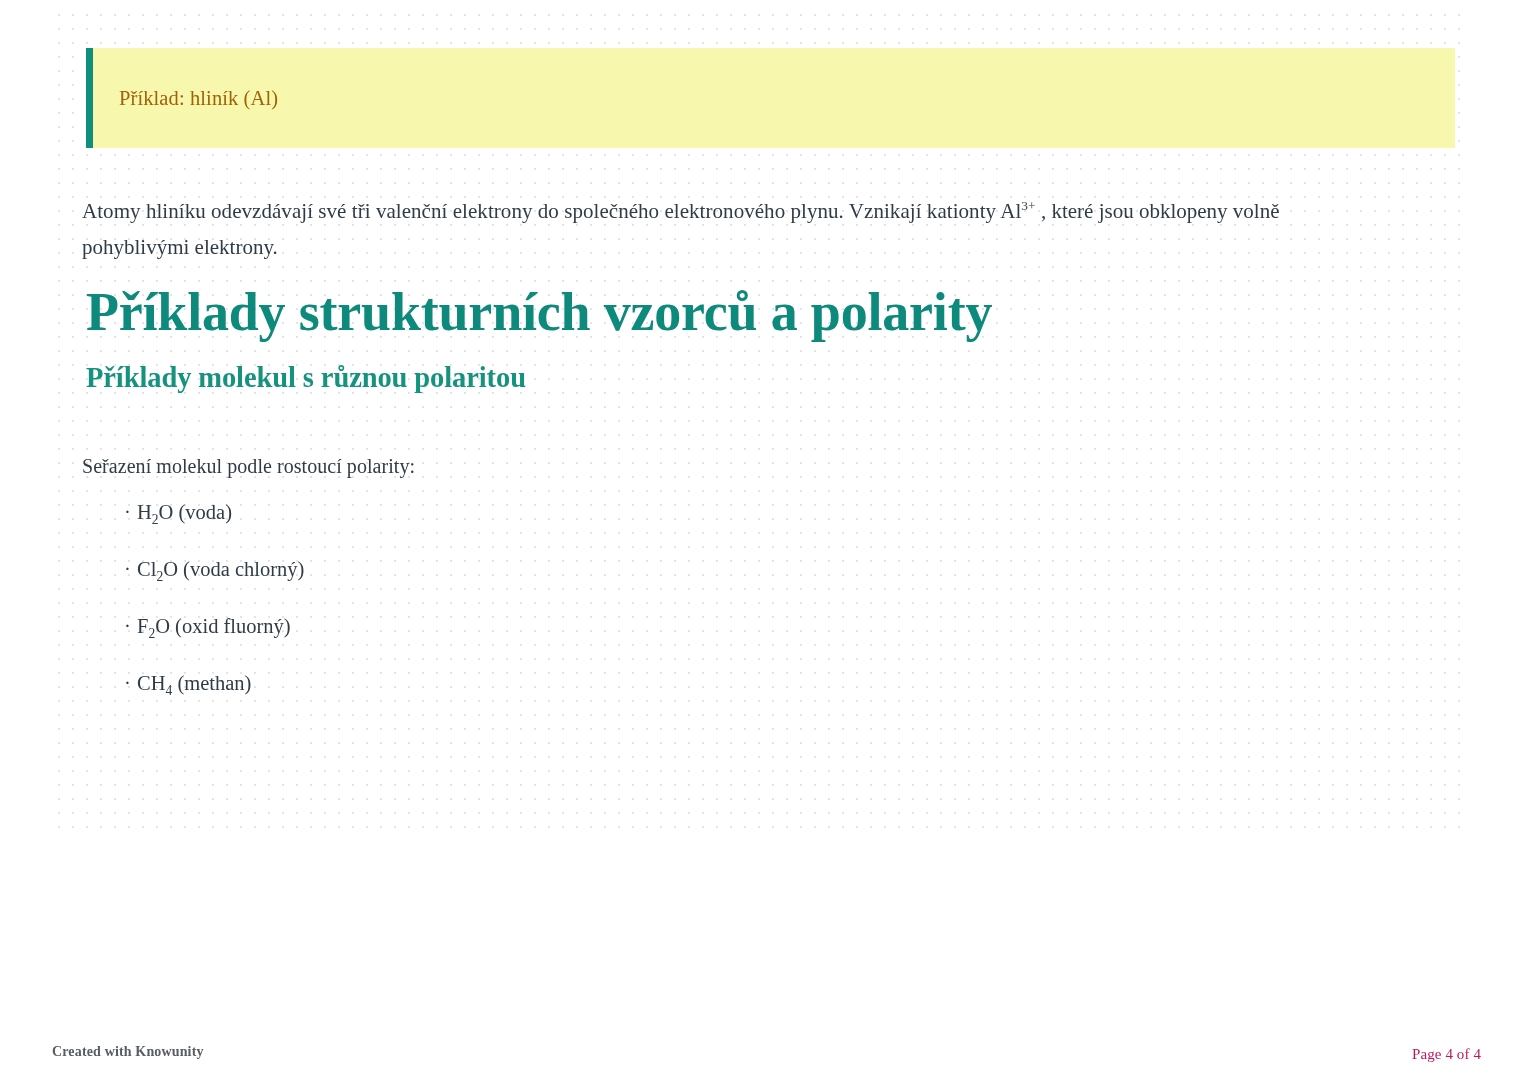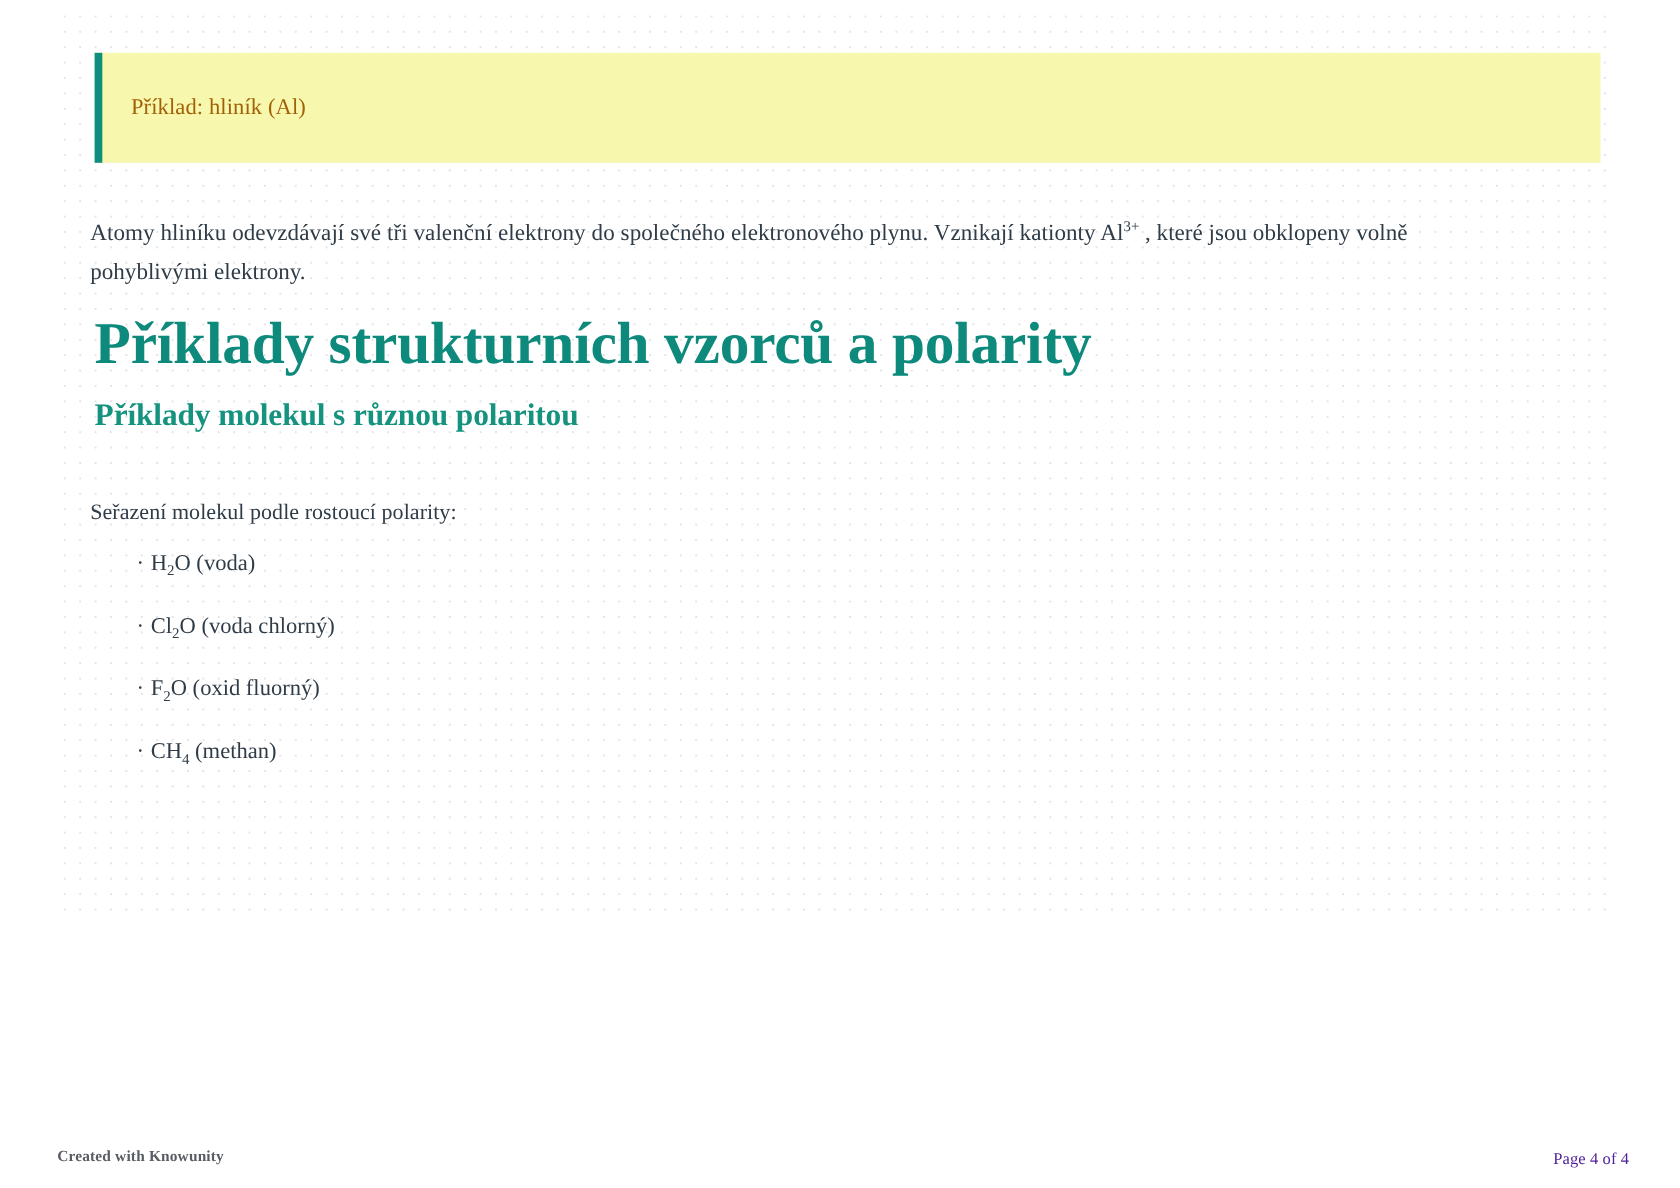--- a/index.html
+++ b/index.html
@@ -147,21 +147,21 @@
     font-size: 14px;
     font-weight: bold;
     color: #575d63;
     letter-spacing: 0.15px;
   }
   #footer-pagenum {
     position: absolute;
     right: 46px;
     top: 1046px;
     font-size: 15px;
-    color: #4c1d95;
+    color: #be185d;
     letter-spacing: 0.1px;
   }
 </style>
 </head>
 <body>
 
 <div id="dot-grid"></div>
 
 <div id="page">
 

